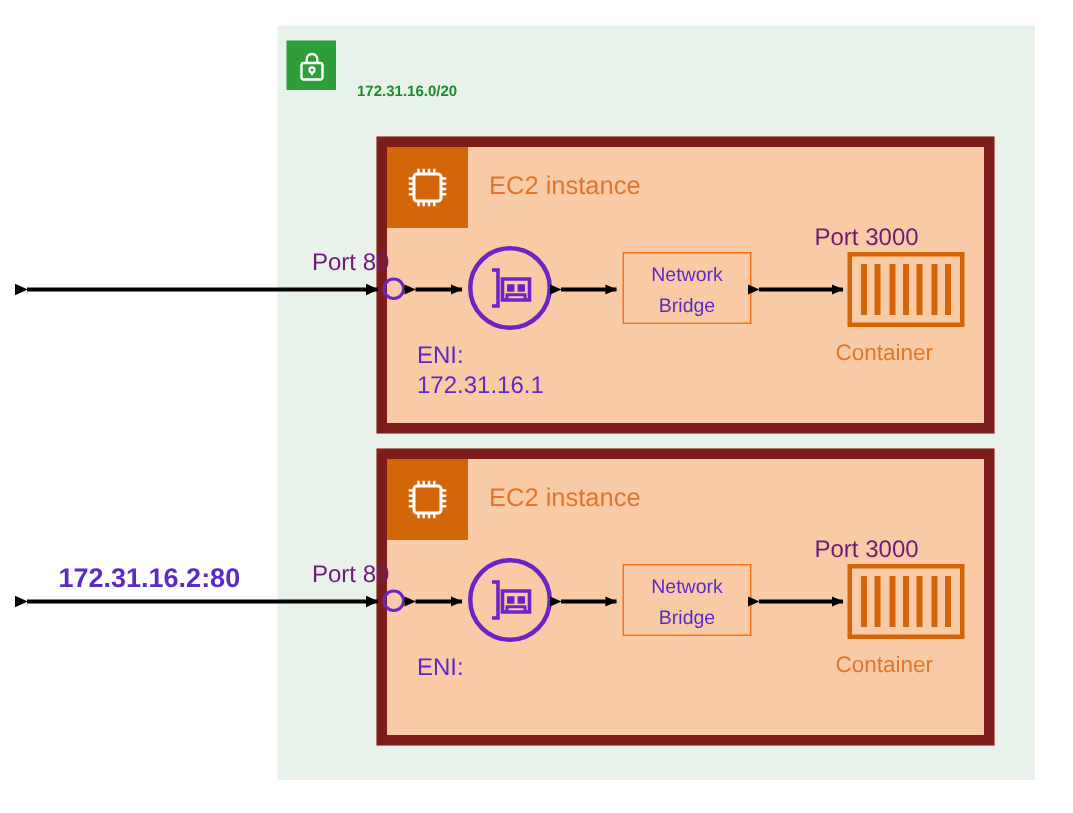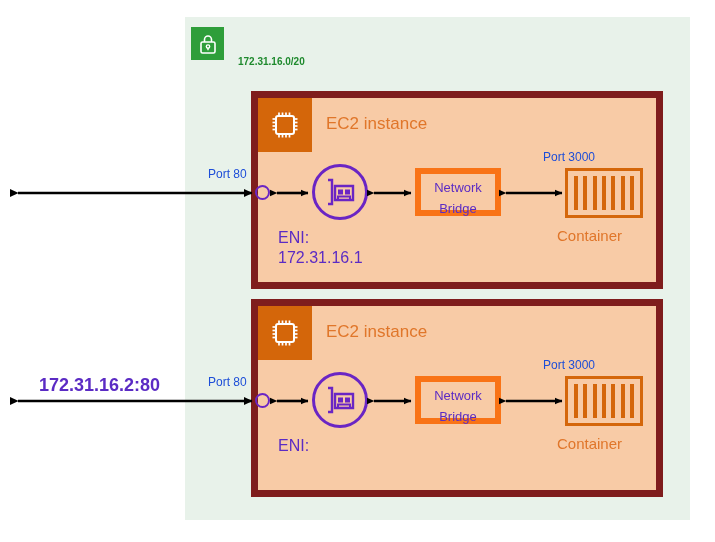--- a/index.html
+++ b/index.html
@@ -107,21 +107,21 @@
     font-size: 16px;
     text-align: left;
     white-space: nowrap;
     line-height: 20px;
   }
   
   .bridge {
     position: absolute;
     width: 86px;
     height: 48px;
-    border: 6px solid #f97316;
+    border: 1px solid #f97316;
     background: #f8cba6;
     box-sizing: border-box;
     color: #5b2bc4;
     font-size: 13px;
     text-align: center;
     line-height: 21px;
     padding-top: 3px;
   }
   
   .container-icon {
@@ -152,22 +152,22 @@
     position: absolute;
     width: 15px;
     height: 15px;
     border: 2px solid #6A25C4;
     border-radius: 50%;
     box-sizing: border-box;
     background: transparent;
   }
   .port-label {
     position: absolute;
-    color: #1d4ed8;
-    font-size: 12px;
+    color: #701a75;
+    font-size: 16px;
     white-space: nowrap;
   }
   
   .ip-label {
     position: absolute;
     color: #5b2bc4;
     font-size: 18px;
     font-weight: bold;
     white-space: nowrap;
   }

